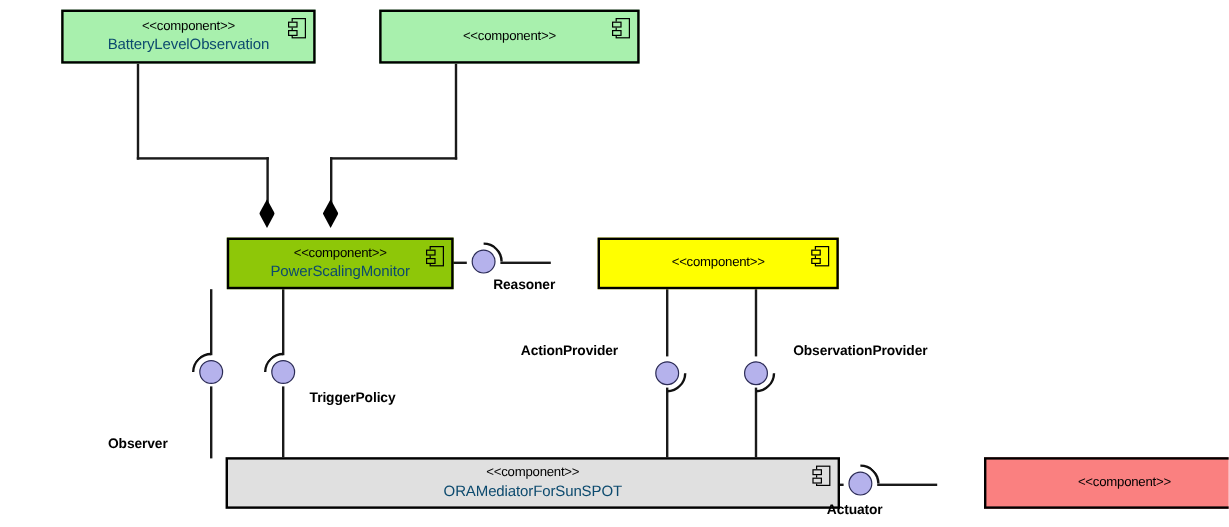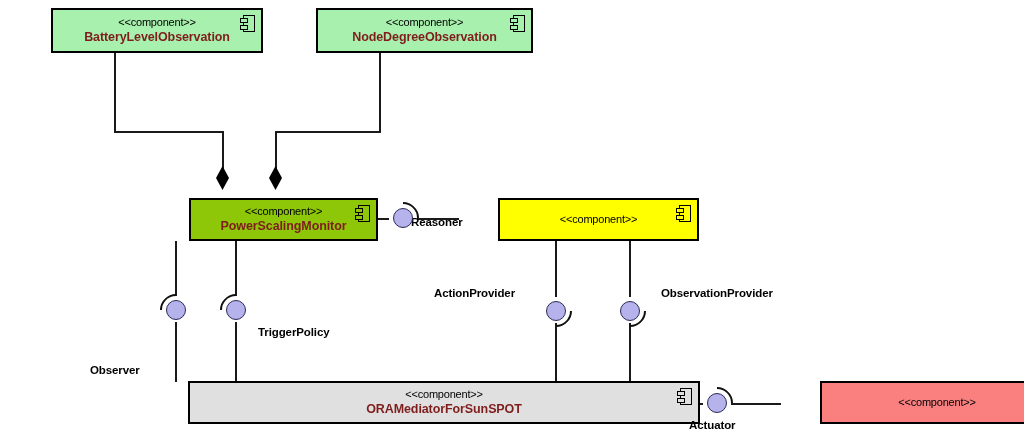--- a/index.html
+++ b/index.html
@@ -31,22 +31,22 @@
   }
   .stereotype {
     font-size: 11px;
     font-weight: normal;
     color: #000000;
     letter-spacing: -0.2px;
     line-height: 13px;
   }
   .cname {
     font-size: 12.5px;
-    font-weight: bold;
-    color: #7f1d1d;
+    font-weight: normal;
+    color: #0c4a6e;
     line-height: 15px;
     letter-spacing: -0.1px;
     margin-top: 1px;
   }
 
   
   .comp-icon {
     position: absolute;
     top: 5px;
     right: 6px;
@@ -172,21 +172,20 @@
     <div class="cname">BatteryLevelObservation</div>
     <div class="comp-icon" style="background:#a8f0ad;">
       <div class="body"></div>
         <div class="tab t1" style="background:#a8f0ad;"></div>
         <div class="tab t2" style="background:#a8f0ad;"></div>
     </div>
   </div>
 
   <div class="component" style="left:275px; top:8px; width:217px; height:45px; background:#a8f0ad;">
     <div class="stereotype">&lt;&lt;component&gt;&gt;</div>
-    <div class="cname">NodeDegreeObservation</div>
     <div class="comp-icon" style="background:#a8f0ad;">
       <div class="body"></div>
         <div class="tab t1" style="background:#a8f0ad;"></div>
         <div class="tab t2" style="background:#a8f0ad;"></div>
     </div>
   </div>
 
   <div class="component" style="left:148px; top:198px; width:189px; height:43px; background:#8ec708;">
     <div class="stereotype">&lt;&lt;component&gt;&gt;</div>
     <div class="cname">PowerScalingMonitor</div>
@@ -222,21 +221,21 @@
       <div class="body"></div>
         <div class="tab t1" style="background:#fa8080;"></div>
         <div class="tab t2" style="background:#fa8080;"></div>
     </div>
   </div>
 
   <div class="assembly" style="left:386px; top:201px;">
     <div class="socket open-left"></div>
     <div class="ball"></div>
   </div>
-  <div class="iflabel" style="left:371px; top:216px;margin-left:40px;">Reasoner</div>
+  <div class="iflabel" style="left:371px; top:232px;margin-left:40px;">Reasoner</div>
 
   <div class="assembly" style="left:159px; top:293px;">
     <div class="socket open-down"></div>
     <div class="ball"></div>
   </div>
   <div class="iflabel" style="left:90px; top:324px;margin-top:40px;">Observer</div>
 
   <div class="assembly" style="left:219px; top:293px;">
     <div class="socket open-down"></div>
     <div class="ball"></div>

